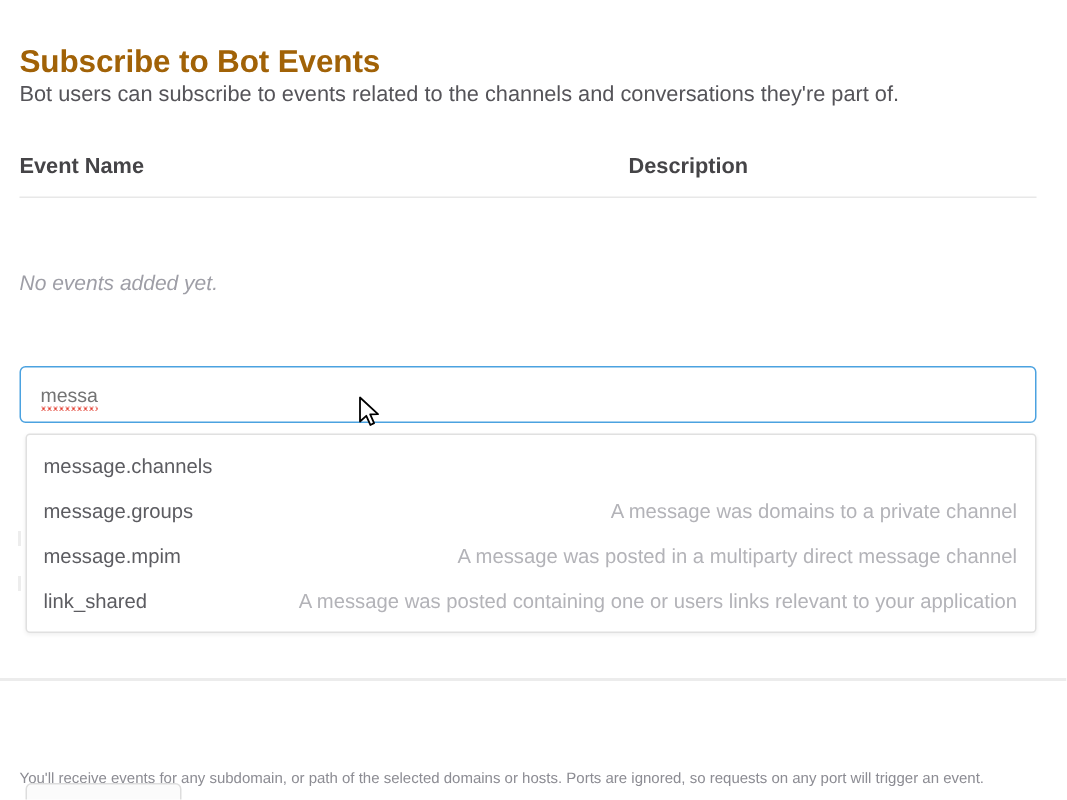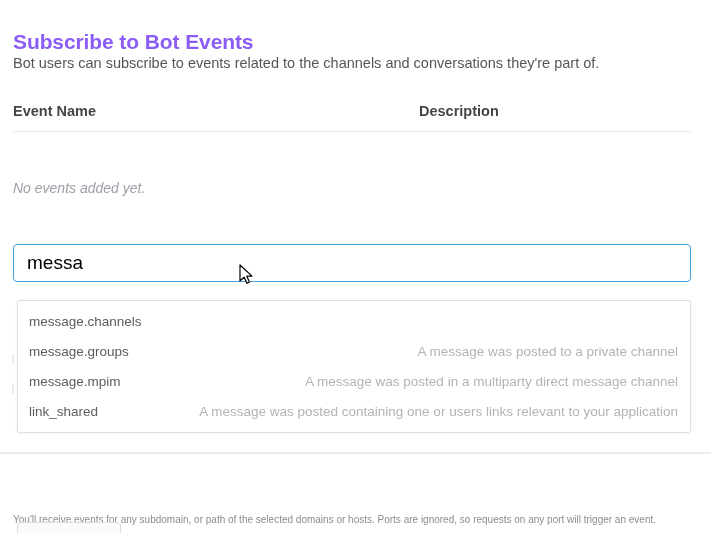--- a/index.html
+++ b/index.html
@@ -24,21 +24,21 @@
     overflow: hidden;
   }
 
   
   .section-title {
     position: absolute;
     left: 13px;
     top: 16px;
     font-size: 21px;
     font-weight: bold;
-    color: #8b5cf6;
+    color: #a16207;
     letter-spacing: -0.1px;
     white-space: nowrap;
   }
 
   .section-desc {
     position: absolute;
     left: 13px;
     top: 55px;
     font-size: 14.5px;
     color: #555459;
@@ -124,22 +124,22 @@
     box-sizing: border-box;
     border: 1px solid #4ba2e0;
     border-radius: 4px;
     background: #ffffff;
     padding: 0 13px;
     display: flex;
     align-items: center;
   }
   .combo-value {
     font-family: "Liberation Sans", sans-serif;
-    font-size: 19px;
-    color: #000000;
+    font-size: 13px;
+    color: #737373;
     position: relative;
     white-space: nowrap;
   }
   
   .combo-value::after {
     content: "";
     position: absolute;
     left: 0;
     right: 0;
     bottom: -3px;
@@ -148,21 +148,21 @@
       linear-gradient(45deg, transparent 45%, #e33b2e 45%, #e33b2e 55%, transparent 55%),
       linear-gradient(-45deg, transparent 45%, #e33b2e 45%, #e33b2e 55%, transparent 55%);
     background-size: 4px 3px;
     background-repeat: repeat-x;
   }
 
   
   .combo-menu {
     position: absolute;
     left: 17px;
-    top: 300px;
+    top: 289px;
     width: 674px;
     box-sizing: border-box;
     background: #ffffff;
     border: 1px solid #e0e0e0;
     border-radius: 3px;
     box-shadow: 0 1px 3px rgba(0,0,0,0.06);
     padding: 5px 0 6px 0;
     z-index: 5;
   }
   .combo-option {
@@ -257,21 +257,21 @@
   <div class="combo-input" title="Search for an event">
     <span class="combo-value">messa</span>
   </div>
 
   <div class="combo-menu">
     <div class="combo-option">
       <span class="opt-name">message.channels</span>
     </div>
     <div class="combo-option">
       <span class="opt-name">message.groups</span>
-      <span class="opt-desc">A message was posted to a private channel</span>
+      <span class="opt-desc">A message was domains to a private channel</span>
     </div>
     <div class="combo-option">
       <span class="opt-name">message.mpim</span>
       <span class="opt-desc">A message was posted in a multiparty direct message channel</span>
     </div>
     <div class="combo-option">
       <span class="opt-name">link_shared</span>
       <span class="opt-desc">A message was posted containing one or users links relevant to your application</span>
     </div>
   </div>

